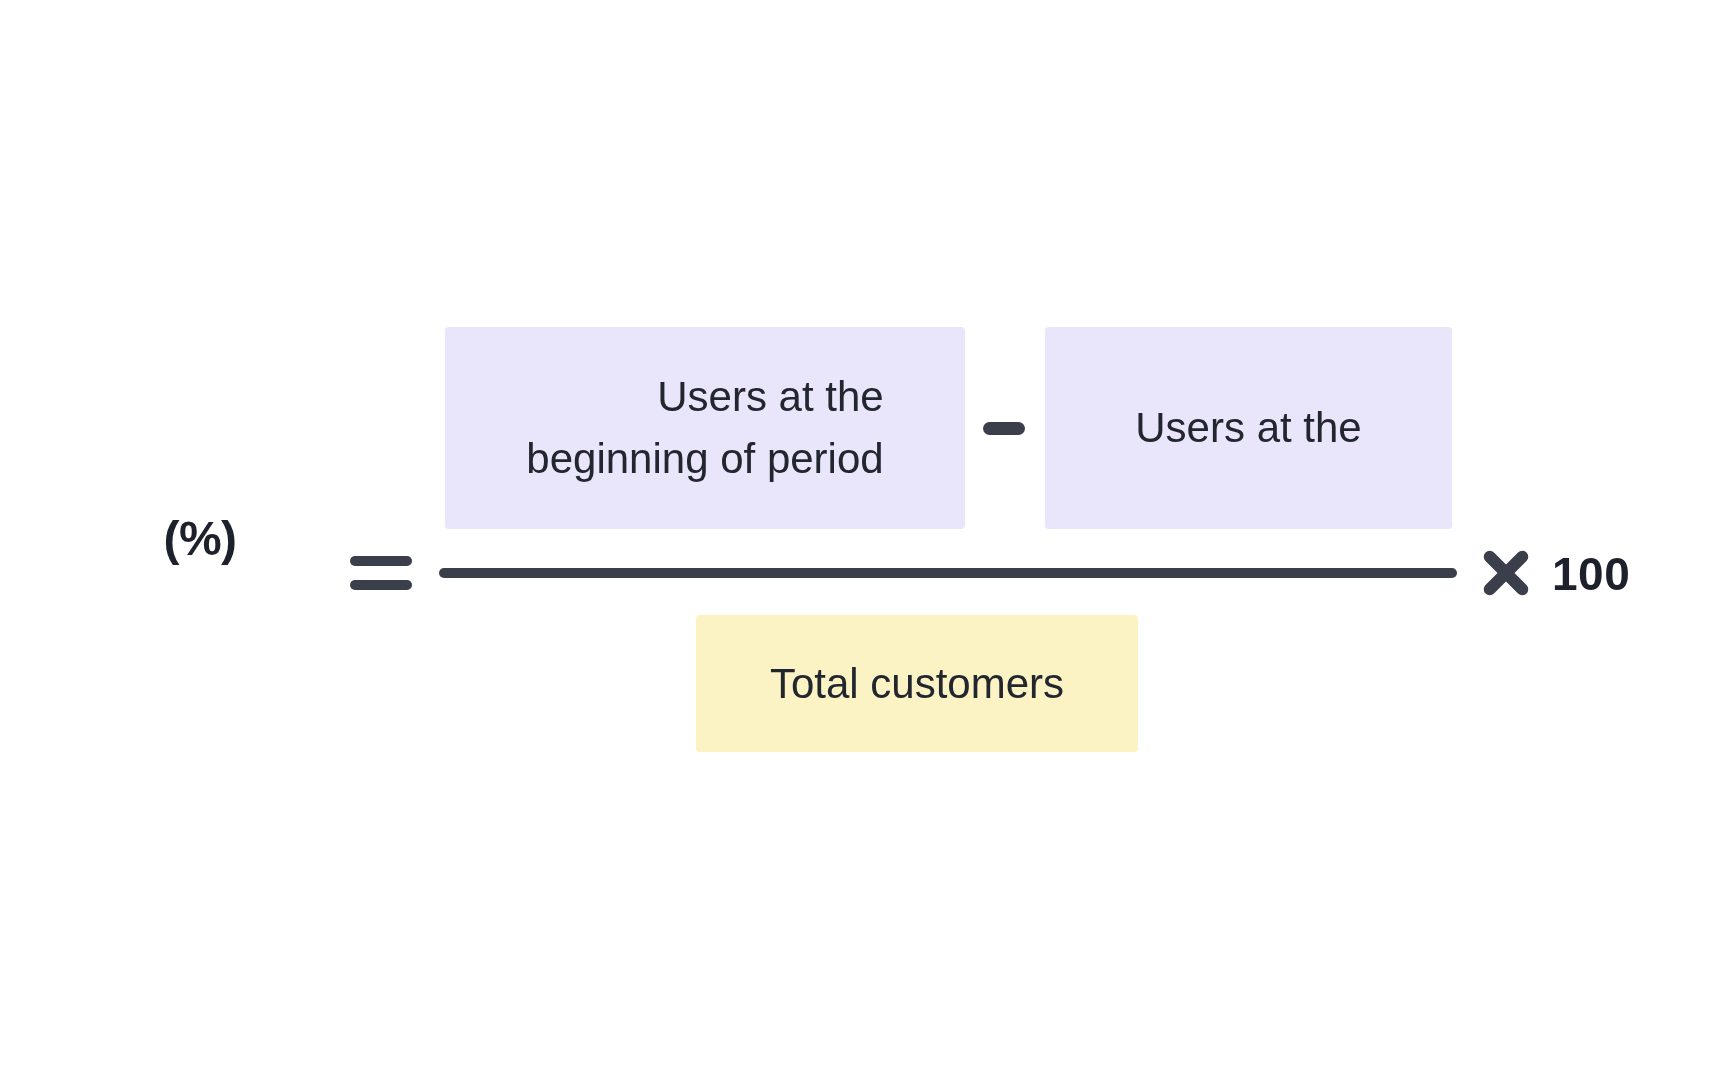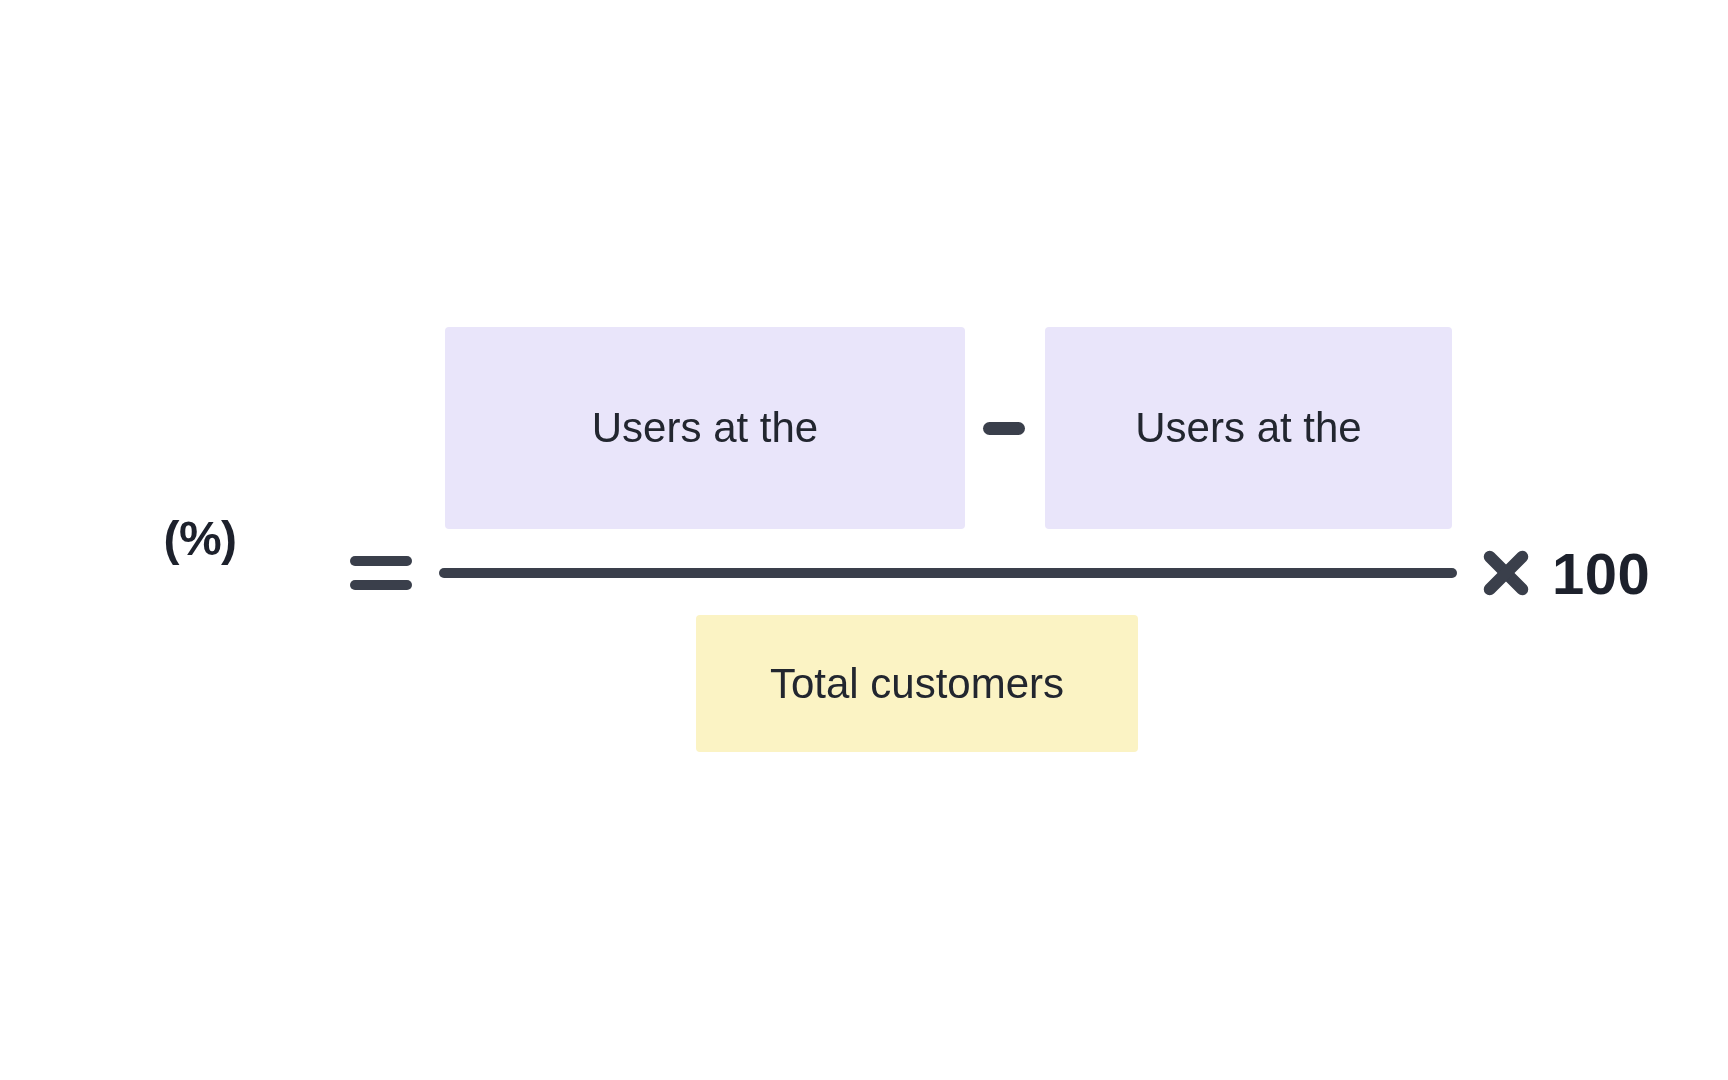--- a/index.html
+++ b/index.html
@@ -118,21 +118,21 @@
   }
   .multiply-icon .stroke.a { transform: rotate(45deg); }
   .multiply-icon .stroke.b { transform: rotate(-45deg); }
 
   
   .multiplier-value {
     position: absolute;
     left: 1552px;
     top: 545px;
     width: 130px;
-    font-size: 58px;
+    font-size: 46px;
     line-height: 58px;
     font-weight: 800;
     letter-spacing: 0.5px;
     color: var(--ink-heading);
   }
 </style>
 </head>
 <body>
 
 <div class="canvas">
@@ -142,20 +142,21 @@
   </div>
 
   <div class="equals-sign" role="img" aria-label="=">
     <div class="bar top"></div>
     <div class="bar bottom"></div>
   </div>
 
   <div class="term-box purple minuend-box">
     <div>
       <div>Users at the</div>
+      <div>beginning of period</div>
     </div>
   </div>
 
   <div class="minus-sign" role="img" aria-label="−"></div>
 
   <div class="term-box purple subtrahend-box">
     <div>
       <div>Users at the</div>
     </div>
   </div>

